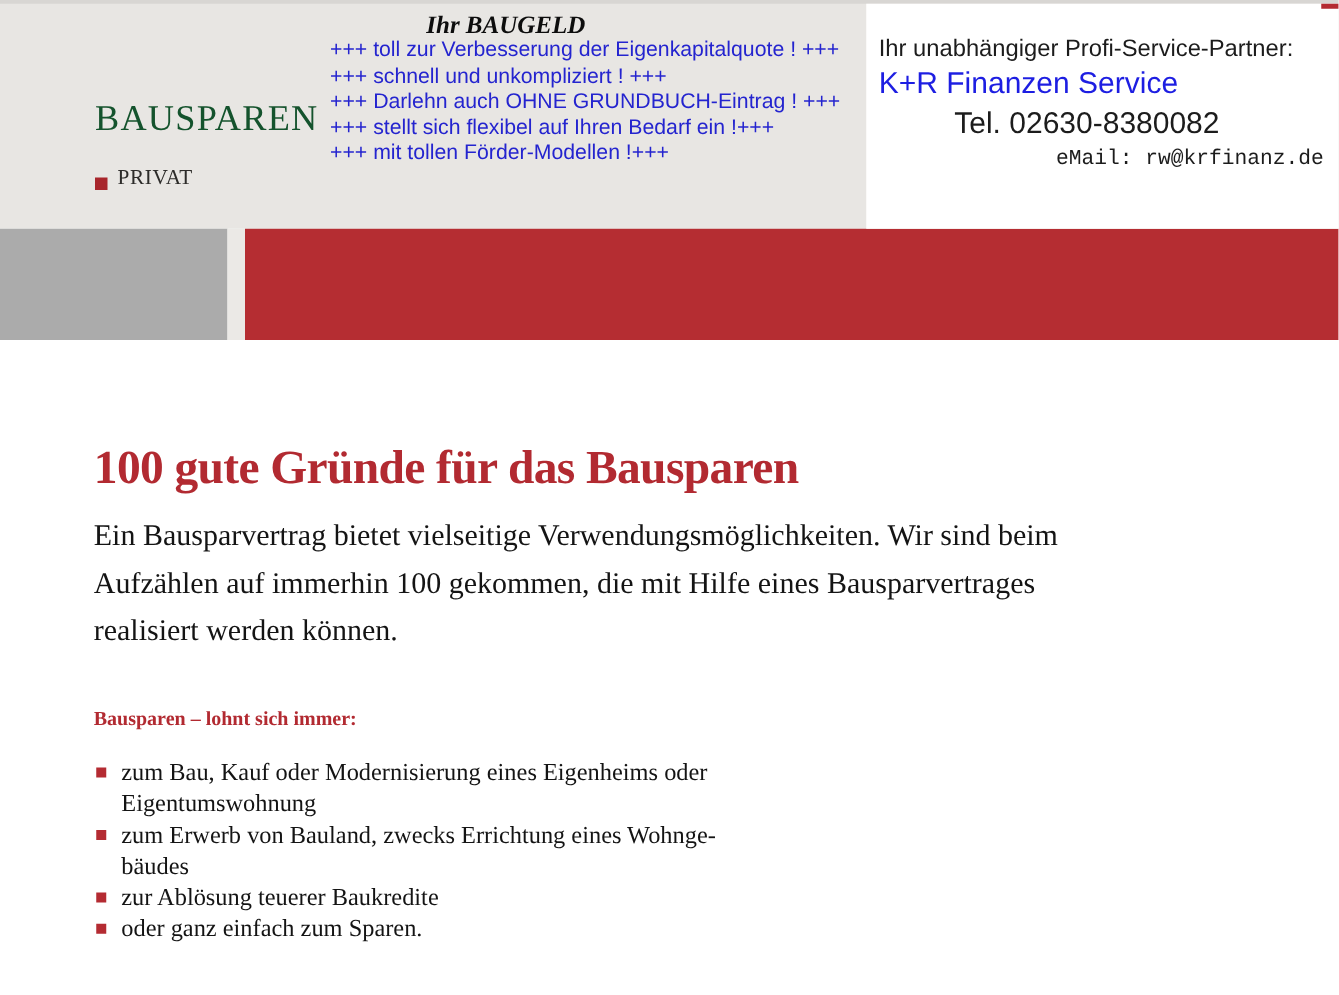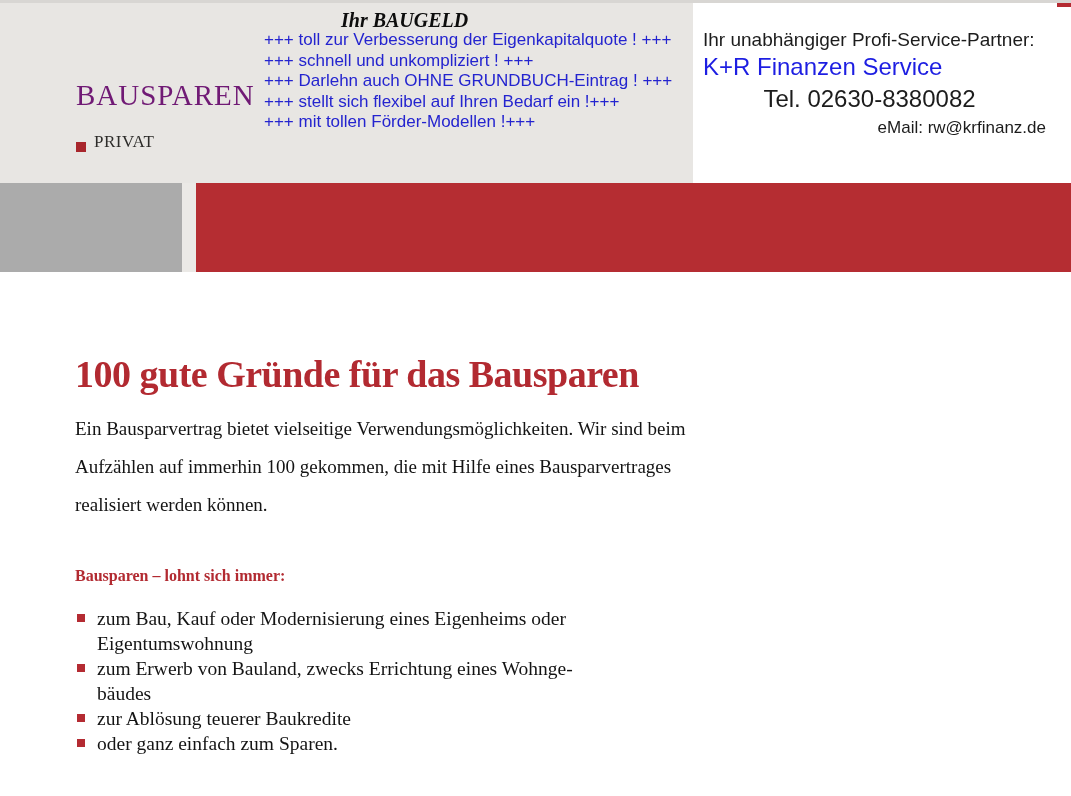--- a/index.html
+++ b/index.html
@@ -4,48 +4,48 @@
 <style>
   html,body{margin:0;padding:0;background:#ffffff;}
   .page{position:relative;width:1071px;height:796px;background:#ffffff;overflow:hidden;
         font-family:"Liberation Serif", serif;}
 
   
   .header{position:absolute;left:0;top:0;width:1071px;height:183px;background:#e8e6e3;}
   .top-line{position:absolute;left:0;top:0;width:1071px;height:3px;background:#d8d6d3;}
 
   .logo{position:absolute;left:76px;top:80px;z-index:1;}
-  .logo-title{font-size:29px;letter-spacing:1px;color:#701a75;line-height:1.05;}
+  .logo-title{font-size:29px;letter-spacing:1px;color:#14532d;line-height:1.05;}
   .logo-sub{display:flex;align-items:flex-end;gap:8px;margin-top:22px;}
   .logo-square{width:10px;height:10px;background:#a8262c;}
   .logo-sub-text{font-size:17px;letter-spacing:0.5px;color:#2d2c2a;}
 
   .ticker-title{position:absolute;left:341px;top:9px;z-index:1;
         font-style:italic;font-weight:bold;font-size:20px;color:#0d0d0d;}
   .ticker-lines{position:absolute;left:264px;top:30px;z-index:1;
         font-family:"Liberation Sans", sans-serif;font-size:17px;line-height:20.5px;
         color:#2424cf;white-space:nowrap;}
 
   .partner{position:absolute;left:693px;top:3px;width:378px;height:180px;background:#ffffff;z-index:2;
         font-family:"Liberation Sans", sans-serif;color:#1c1c1c;}
   .partner-intro{margin:26px 25px 0 10px;font-size:19px;}
   .partner-name{margin:2px 25px 0 10px;font-size:24px;color:#1d1ee2;}
   .partner-phone{margin:4px 25px 0 0;font-size:24px;text-align:center;}
-  .partner-email{margin:5px 25px 0 0;font-size:17px;text-align:right;}
+  .partner-email{margin:5px 12px 0 0;font-size:17px;text-align:right;font-family:Liberation Mono, monospace;}
   .corner-mark{position:absolute;right:0;top:3px;width:14px;height:4px;background:#b42b32;z-index:3;}
 
   
   .banner-gray{position:absolute;left:0;top:183px;width:182px;height:89px;background:#ababab;}
   .banner-gap{position:absolute;left:182px;top:183px;width:14px;height:89px;background:#ebe9e6;}
   .banner-red{position:absolute;left:196px;top:183px;width:875px;height:89px;background:#b52d32;}
 
   
   .main-heading{position:absolute;left:75px;top:327px;font-size:38px;font-weight:bold;
         letter-spacing:-0.5px;color:#b22a31;white-space:nowrap;}
-  .intro-text{position:absolute;left:75px;top:410px;font-size:19px;line-height:38px;
+  .intro-text{position:absolute;left:75px;top:410px;font-size:24px;line-height:38px;
         color:#141414;white-space:pre-line;}
   .list-heading{position:absolute;left:75px;top:567px;font-size:16px;font-weight:bold;color:#b22a31;}
   .bullet-list{position:absolute;left:77px;top:606px;font-size:19.5px;line-height:25px;color:#141414;}
   .bullet-item{display:flex;align-items:flex-start;}
   .bullet-square{flex:none;width:8px;height:8px;background:#b42b32;margin-top:8px;margin-right:12px;}
   .bullet-text{white-space:pre-line;}
 </style>
 </head>
 <body>
 

